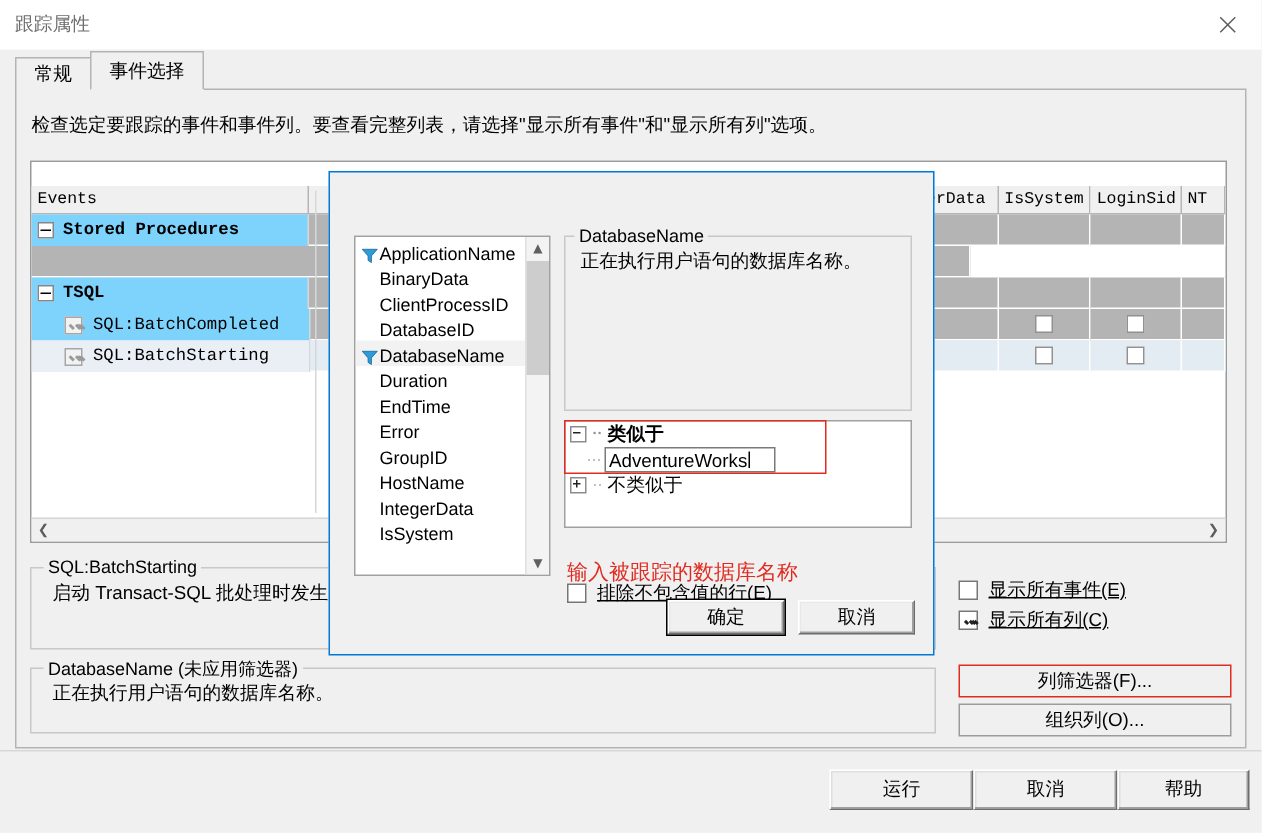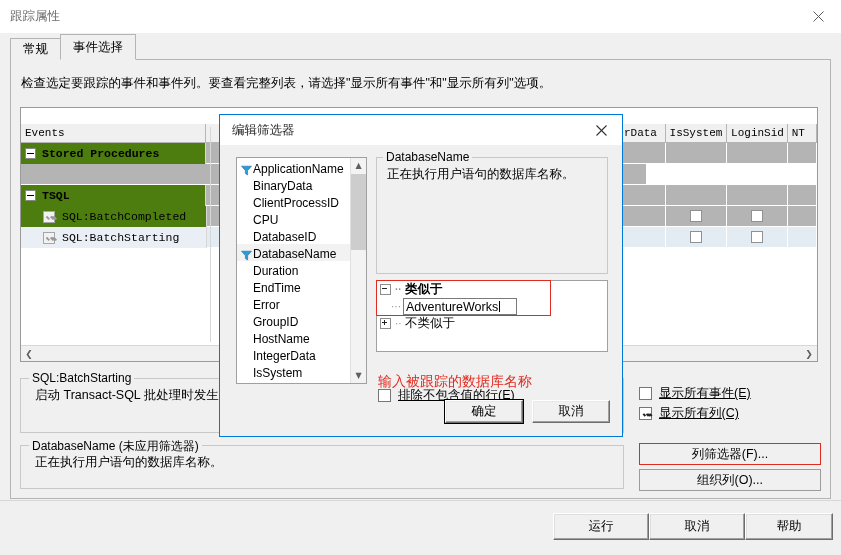--- a/index.html
+++ b/index.html
@@ -98,21 +98,21 @@
     border-bottom: 1px solid #ffffff;
     box-sizing: border-box;
     height: 21px;
     display: flex; align-items: center; justify-content: center;
     overflow: hidden;
   }
   .gcell.namecell {
     justify-content: flex-start;
     border-right: 1px solid #d7d7d7;
     border-bottom: none;
-    background: #4d7c0f;
+    background: #7dd3fc;
     font-family: "Liberation Mono", monospace;
     font-size: 11.5px;
     padding-left: 4px;
   }
   .gcell.gray   { background: #b4b4b4; }
   .gcell.sel    { background: #e3ebf3; }
   .namecell.sel { background: #e9eff5; }
   .grp { font-weight: bold; }
   .expander {
     width: 9px; height: 9px; border: 1px solid #878787;
@@ -486,29 +486,20 @@
     <div class="btn classic" style="left:649px; top:12px; width:96px; height:27px;">
       <span>取消</span>
     </div>
     <div class="btn classic" style="left:745px; top:12px; width:88px; height:27px;">
       <span>帮助</span>
     </div>
   </div>
 
   <div id="dialog">
 
-    <div class="dtitlebar">
-      <span class="dtitle">编辑筛选器</span>
-      <div class="dclose">
-        <svg width="11" height="11" viewBox="0 0 11 11">
-          <line x1="0.5" y1="0.5" x2="10.5" y2="10.5" stroke="#333" stroke-width="1.1"></line>
-          <line x1="10.5" y1="0.5" x2="0.5" y2="10.5" stroke="#333" stroke-width="1.1"></line>
-        </svg>
-      </div>
-    </div>
 
     <div id="collist">
       <div class="items">
 
         <div class="colitem">
           <span class="funnel">
             <svg width="11" height="11" viewBox="0 0 11 11">
                 <path d="M0.5 1.2 L10.5 1.2 L6.6 5.6 L6.6 10 L4.4 8.6 L4.4 5.6 Z" fill="#2e9bd6" stroke="#1c6fa5" stroke-width="0.6"></path>
               </svg>
           </span>
@@ -518,24 +509,20 @@
         <div class="colitem">
           <span class="funnel"></span>
           <span>BinaryData</span>
         </div>
 
         <div class="colitem">
           <span class="funnel"></span>
           <span>ClientProcessID</span>
         </div>
 
-        <div class="colitem">
-          <span class="funnel"></span>
-          <span>CPU</span>
-        </div>
 
         <div class="colitem">
           <span class="funnel"></span>
           <span>DatabaseID</span>
         </div>
 
         <div class="colitem sel">
           <span class="funnel">
             <svg width="11" height="11" viewBox="0 0 11 11">
                 <path d="M0.5 1.2 L10.5 1.2 L6.6 5.6 L6.6 10 L4.4 8.6 L4.4 5.6 Z" fill="#2e9bd6" stroke="#1c6fa5" stroke-width="0.6"></path>

